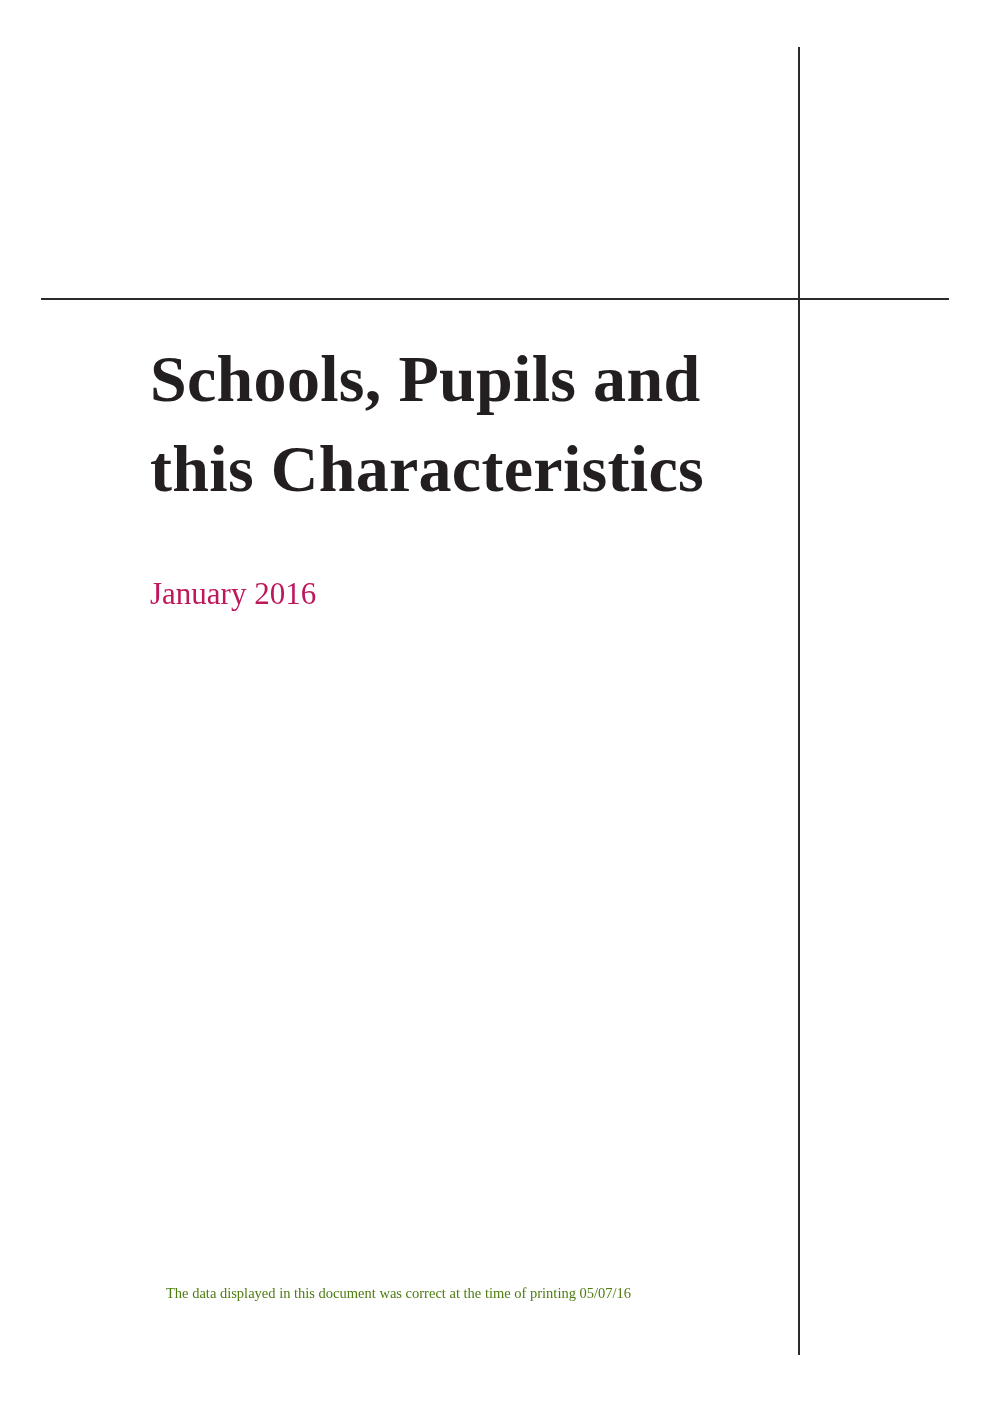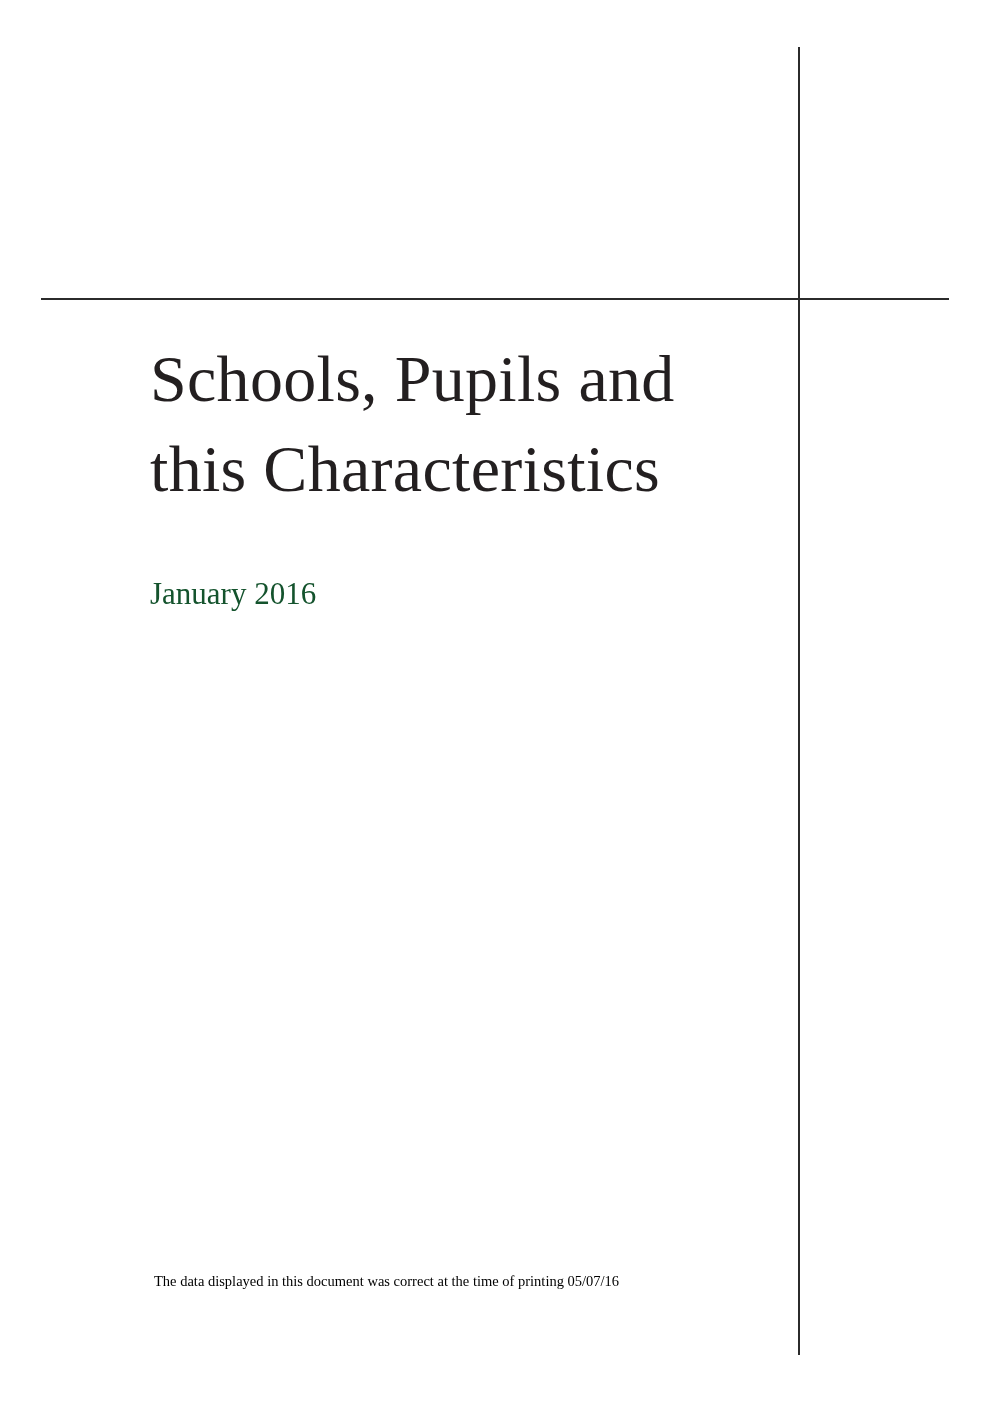--- a/index.html
+++ b/index.html
@@ -30,49 +30,49 @@
       width: 2px;
       height: 1308px;
       background: #2b2b2b;
     }
     .title {
       position: absolute;
       left: 150px;
       top: 334px;
       margin: 0;
       font-family: "Liberation Serif", "DejaVu Serif", serif;
-      font-weight: normal;
+      font-weight: bold;
       font-size: 66px;
       line-height: 90px;
       color: #231f20;
       letter-spacing: 0.3px;
     }
     .title .line {
       display: block;
       white-space: nowrap;
     }
     .date {
       position: absolute;
       left: 150px;
       top: 574px;
       margin: 0;
       font-size: 31px;
       line-height: 40px;
       font-weight: normal;
-      color: #14532d;
+      color: #be185d;
       white-space: nowrap;
     }
     .footer-note {
       position: absolute;
       left: 150px;
       top: 1267px;
-      margin: 4px;
+      margin: 16px;
       font-size: 14.5px;
       line-height: 20px;
-      color: #000000;
+      color: #4d7c0f;
       white-space: nowrap;
     }
   </style>
 </head>
 <body>
 
 <div class="rule-v"></div>
 <div class="rule-h"></div>
 
 <h1 class="title">

